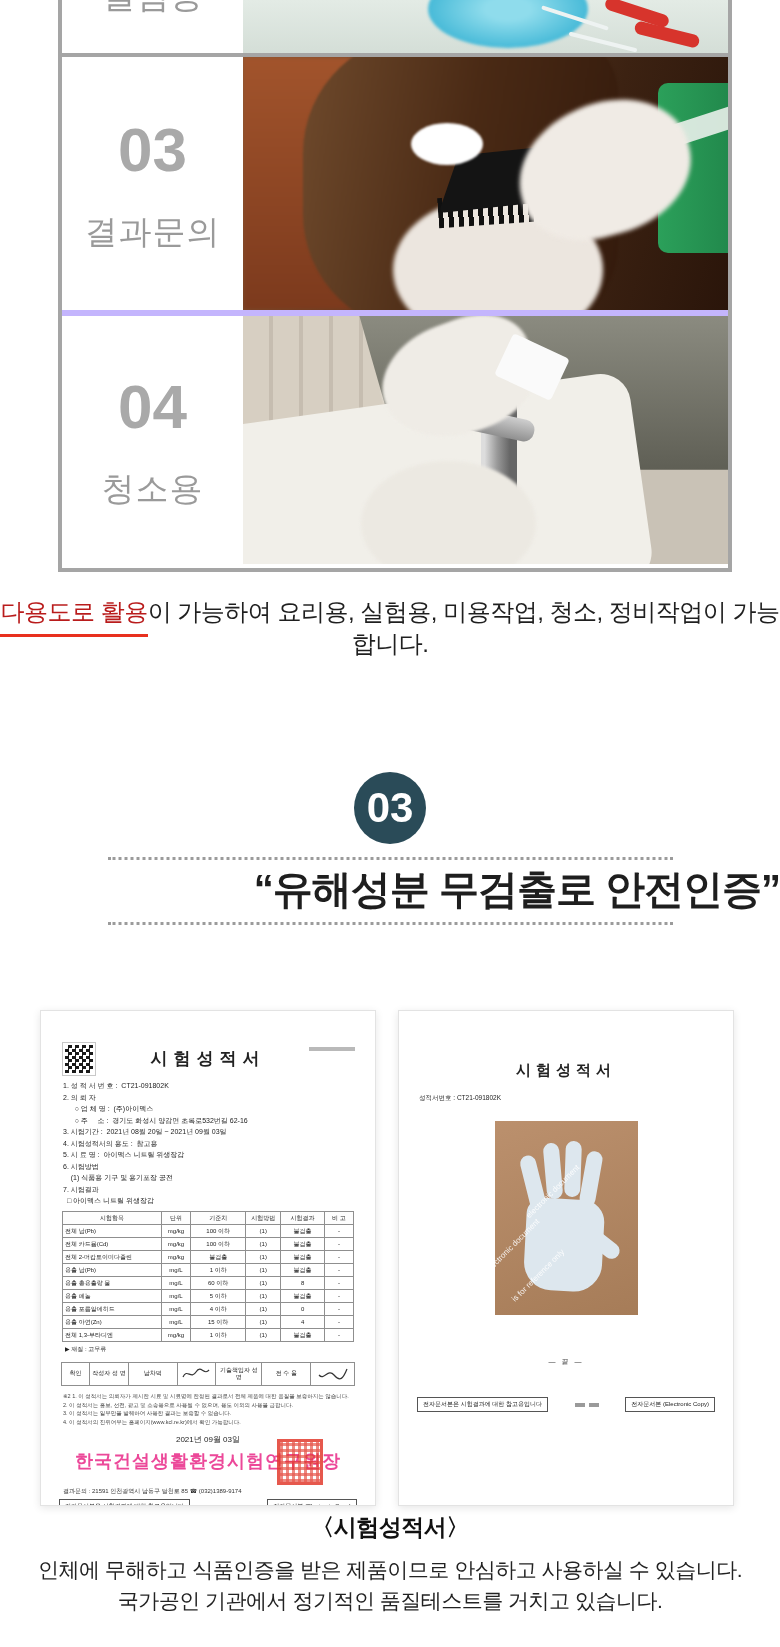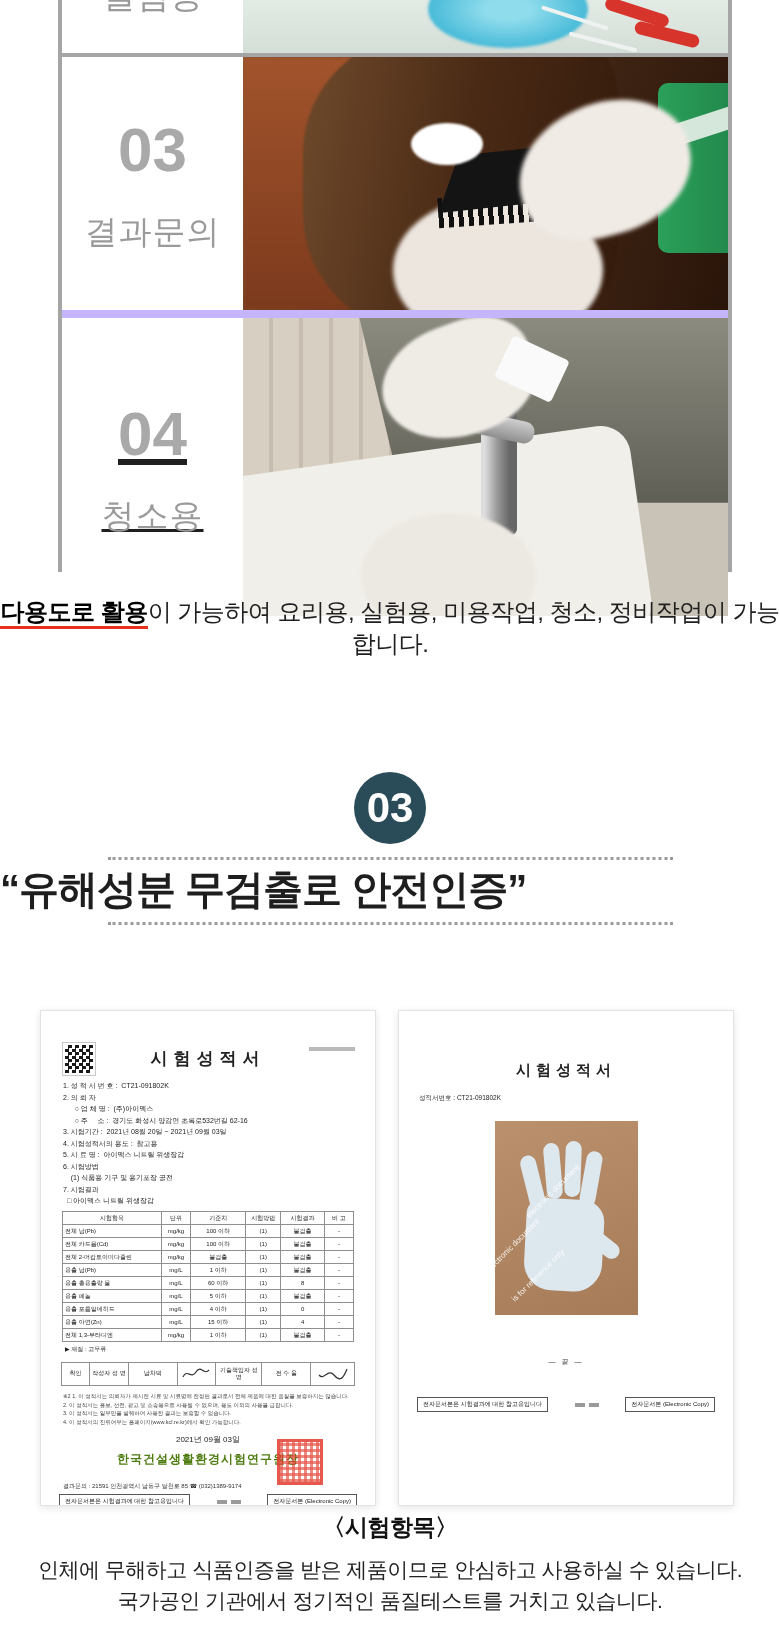--- a/index.html
+++ b/index.html
@@ -5,21 +5,21 @@
   html,body{margin:0;padding:0;background:#fff;}
   body{font-family:"Liberation Sans","DejaVu Sans",sans-serif;color:#1f1f1f;}
   #page{position:relative;width:780px;height:1647px;margin:0 auto;background:#fff;overflow:hidden;}
 
   
   .usage-grid{position:absolute;left:58px;top:0;width:674px;height:572px;
     border:4px solid #a5a5a5;border-top:none;box-sizing:border-box;background:#fff;}
   .u-row{display:flex;overflow:hidden;}
   .u-row.r1{height:53px;}
   .u-row.r2{height:253px;border-top:4px solid #a5a5a5;}
-  .u-row.r3{height:306px;border-top:8px solid #c4b5fd;box-sizing:border-box;text-decoration:underline;}
+  .u-row.r3{height:254px;border-top:6px solid #c4b5fd;box-sizing:border-box;}
   .u-label{flex:0 0 181px;position:relative;background:#fff;display:flex;flex-direction:column;
     align-items:center;justify-content:center;gap:34px;overflow:hidden;}
   .u-num{font-size:62px;font-weight:700;color:#a9a9a9;line-height:1;}
   .u-name{font-size:33px;color:#9a9a9a;letter-spacing:1px;line-height:1;}
   .u-label .cut{position:absolute;top:-27px;left:0;right:0;text-align:center;font-size:34px;color:#9a9a9a;}
   .photo{position:relative;overflow:hidden;flex:1;}
   .photo div{position:absolute;}
 
   .p-lab{background:linear-gradient(#e3ebe5,#d4ded7);}
   .p-lab .dish{left:185px;top:-30px;width:160px;height:78px;border-radius:50%;
@@ -58,30 +58,30 @@
     background:linear-gradient(90deg,#ddd 10%,#999 45%,#666 80%);border-radius:6px;}
   .p-clean .spout{left:200px;top:96px;width:92px;height:22px;
     background:linear-gradient(#cfcfcf,#8f8f8f);border-radius:10px;transform:rotate(12deg);}
   .p-clean .gloveA{left:138px;top:6px;width:155px;height:112px;background:#efece6;
     border-radius:55% 45% 50% 60%;transform:rotate(-20deg);filter:blur(1.5px);}
   .p-clean .gloveB{left:118px;bottom:-22px;width:175px;height:125px;background:#ece9e2;border-radius:50%;filter:blur(1.5px);}
   .p-clean .wipe{left:258px;top:28px;width:62px;height:46px;background:#fafafa;border-radius:4px;transform:rotate(25deg);}
 
   
   .multiuse{position:absolute;left:0;top:596px;width:100%;text-align:center;font-size:24px;letter-spacing:-0.5px;}
-  .multiuse .hl{color:#000000;font-weight:700;border-bottom:3px solid #e8301e;padding-bottom:1px;}
+  .multiuse .hl{color:#b91c1c;font-weight:400;border-bottom:3px solid #e8301e;padding-bottom:9px;}
 
   
   .badge{position:absolute;left:50%;top:772px;width:72px;height:72px;margin-left:-36px;border-radius:50%;
     background:#2a4b58;color:#fff;display:flex;align-items:center;justify-content:center;
     font-size:42px;font-weight:700;}
   .dotline{position:absolute;left:50%;transform:translateX(-50%);width:565px;height:0;
     border-top:3px dotted #9b9b9b;}
   .dl1{top:857px;}  .dl2{top:922px;}
-  .sec-heading{position:absolute;left:0;top:862px;width:100%;text-align:left;
+  .sec-heading{position:absolute;left:0;top:862px;width:100%;text-align:right;
     font-size:40px;font-weight:600;letter-spacing:-1px;color:#1e1e1e;}
 
   
   .doc{position:absolute;top:1010px;width:336px;height:496px;background:#fff;
     border:1px solid #e3e3e3;box-shadow:0 2px 8px rgba(0,0,0,.10);box-sizing:border-box;overflow:hidden;}
   .doc-left{left:40px;}  .doc-right{left:398px;}
   .doc-title{text-align:center;font-size:17px;font-weight:700;letter-spacing:6px;color:#222;}
   .doc-left .doc-title{margin-top:36px;}
   .qr{position:absolute;left:22px;top:32px;width:28px;height:28px;border:2px solid #fff;outline:1px solid #c8c8c8;
     background:conic-gradient(#1a1a1a 25%,#fff 0 50%,#1a1a1a 0 75%,#fff 0) 0 0/7px 7px;}
@@ -99,21 +99,21 @@
     font-size:6px;color:#222;height:22px;position:relative;}
   .signbox .cell{display:flex;align-items:center;justify-content:center;text-align:center;
     border-right:1px solid #8f8f8f;padding:0 2px;line-height:1.2;}
   .signbox .cell:last-child{border-right:none;}
   .s1{width:9%}.s2{width:13%}.s3{width:17%}.s4{width:13%}.s5{width:16%}.s6{width:17%}.s7{width:15%;border-right:none;}
   .scribble{stroke:#333;fill:none;stroke-width:1.2;}
   .notes{margin:6px 0 0 22px;font-size:5.5px;line-height:1.55;color:#444;width:292px;}
   .notes p{margin:0;}
   .doc-date{text-align:center;font-size:8px;margin-top:8px;color:#222;}
   .org-row{position:relative;text-align:center;margin-top:4px;}
-  .org-name{font-size:12px;font-weight:700;letter-spacing:1px;color:#4d7c0f;}
+  .org-name{font-size:18px;font-weight:700;letter-spacing:1px;color:#ec4899;}
   .seal{position:absolute;right:52px;top:-10px;width:40px;height:40px;border:3px solid #e23b2e;opacity:.85;
     background:repeating-linear-gradient(0deg,rgba(226,59,46,.7) 0 3px,transparent 3px 6px),
                repeating-linear-gradient(90deg,rgba(226,59,46,.7) 0 3px,transparent 3px 6px);}
   .doc-contact{margin:14px 0 0 22px;font-size:6px;color:#333;}
   .doc-foot{display:flex;align-items:center;gap:8px;margin:3px 18px 0 18px;}
   .foot-box{border:1px solid #555;font-size:6px;padding:2px 5px;color:#222;white-space:nowrap;}
   .foot-marks{display:flex;gap:4px;flex:1;justify-content:center;}
   .foot-marks i{width:10px;height:4px;background:#9a9a9a;display:block;}
 
   .doc-right .doc-title{margin-top:50px;font-size:15px;letter-spacing:5px;font-weight:600;}
@@ -382,19 +382,19 @@
     <div class="doc-foot">
       <span class="foot-box">전자문서본은 시험결과에 대한 참고용입니다</span>
       <span class="foot-marks">
           <i></i>
           <i></i>
         </span>
       <span class="foot-box">전자문서본 (Electronic Copy)</span>
     </div>
   </div>
 
-  <div class="caption">〈시험항목〉</div>
+  <div class="caption">〈시험성적서〉</div>
   <div class="bottom-text">
     <div>인체에 무해하고 식품인증을 받은 제품이므로 안심하고 사용하실 수 있습니다.</div>
     <div>국가공인 기관에서 정기적인 품질테스트를 거치고 있습니다.</div>
   </div>
 
 </div>
 
 </body></html>

